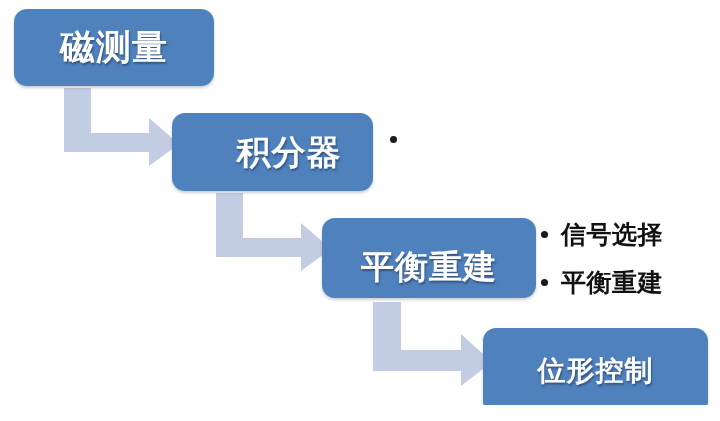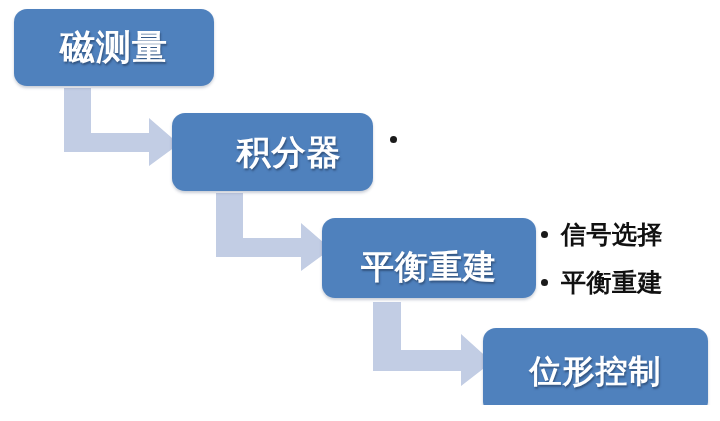--- a/index.html
+++ b/index.html
@@ -40,21 +40,21 @@
   }
 
   #node-mag        { left: 14px;  top: 9px;   width: 200px; height: 77px; }
   #node-integrator { left: 172px; top: 113px; width: 201px; height: 78px; padding-left: 33px; }
   #node-equilib    { left: 322px; top: 218px; width: 214px; height: 80px; }
   #node-shape      { left: 483px; top: 328px; width: 225px; height: 86px; }
 
   #node-mag .node-label        { font-size: 35px; }
   #node-integrator .node-label { font-size: 34px; }
   #node-equilib .node-label    { font-size: 33px; margin-top: 16px; }
-  #node-shape .node-label      { font-size: 32px; }
+  #node-shape .node-label      { font-size: 28px; }
 
   
   .arrow {
     position: absolute;
     z-index: 1;
   }
   .arrow svg { display: block; overflow: visible; }
 
   #arrow-1 { left: 64px;  top: 86px;  width: 116px; height: 80px; }
   #arrow-2 { left: 216px; top: 191px; width: 116px; height: 80px; }

